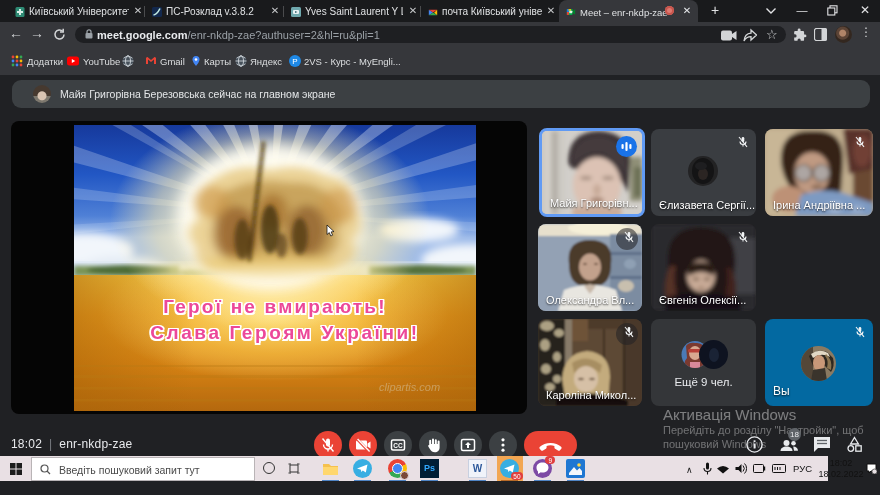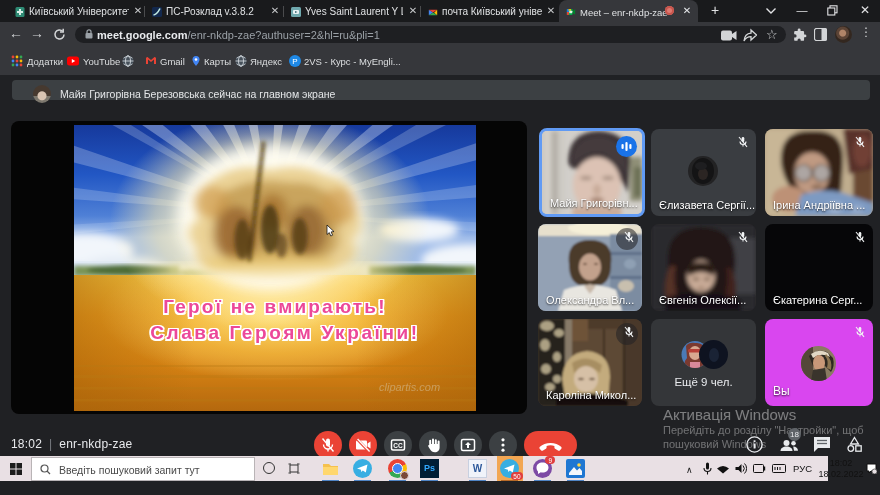--- a/index.html
+++ b/index.html
@@ -23,21 +23,21 @@
   #omni { position:absolute; left:75px; top:4px; width:711px; height:17px; background:#1e1f22; border-radius:9px; color:#9aa0a6; font-size:11px; }
   #omni .lock { position:absolute; left:10px; top:3px; }
   #omni .url { position:absolute; left:22px; top:2.5px; white-space:nowrap; }
   #omni .url b { color:#e8eaed; font-weight:bold; }
 
   #bookbar { left:0; top:48px; width:880px; height:27px; background:#36373b; }
   .bk { position:absolute; top:7px; height:13px; color:#dddfe1; font-size:9.5px; line-height:13px; white-space:nowrap; }
   .bkic { position:absolute; top:7px; width:12px; height:12px; }
 
   
-  #banner { left:12px; top:80px; width:858px; height:20px; background:#3c4043; border-radius:4px; }
+  #banner { left:12px; top:80px; width:858px; height:28px; background:#3c4043; border-radius:9px; }
   #banner .av { position:absolute; left:21px; top:5px; width:18px; height:18px; border-radius:50%;
      background:radial-gradient(circle at 50% 60%, #d9c4b2 0 4px, rgba(217,196,178,0) 5px), linear-gradient(180deg, #46392f 0 60%, #7d786e 60%); }
   #banner .txt { position:absolute; left:48px; top:8px; color:#e4e6e8; font-size:10.5px; }
 
   #maintile { left:11px; top:121px; width:516px; height:293px; background:#050505; border-radius:8px; overflow:hidden; }
   #mainimg { position:absolute; left:63px; top:4px; width:402px; height:286px; }
   .capline { position:absolute; width:402px; text-align:center; font-weight:bold;
      color:#ec4899; -webkit-text-stroke:0; }
 
   
@@ -500,26 +500,20 @@
         <ellipse cx="50" cy="64" rx="3" ry="1.2" fill="#8a6a58"></ellipse>
         <path d="M14 74 Q52 62 90 76 L90 87 L14 87Z" fill="#121115"></path>
       </g>
     </svg>
     <span class="tname">Євгенія Олексії...</span>
     <svg class="mut" viewBox="0 0 14 14">
         <use href="#micoff"></use>
       </svg>
   </div>
 
-  <div class="abs tile" id="t6" style="left:765px; top:224px; width:108px; height:87px; background:#060608;">
-    <span class="tname">Єкатерина Серг...</span>
-    <svg class="mut" viewBox="0 0 14 14">
-        <use href="#micoff"></use>
-      </svg>
-  </div>
 
   <div class="abs tile" id="t7" style="left:538px; top:319px; width:104px; height:87px; background:#4a3a2c;">
     <svg width="104" height="87" viewBox="0 0 104 87" preserveAspectRatio="none">
       <g filter="url(#tb1)">
         <rect width="104" height="87" fill="#5d4936"></rect>
         <rect x="0" y="0" width="28" height="87" fill="#26211c"></rect>
         <g fill="#aca083">
             <ellipse cx="9" cy="7" rx="7" ry="5"></ellipse>
             <ellipse cx="21" cy="14" rx="5" ry="4"></ellipse>
             <ellipse cx="7" cy="26" rx="5" ry="6"></ellipse>
@@ -562,21 +556,21 @@
         <ellipse cx="14" cy="13" rx="6" ry="7" fill="#d8a890"></ellipse>
         <rect x="7" y="9" width="14" height="3.5" rx="1.6" fill="#b84038"></rect>
         <rect x="9" y="22" width="10" height="7" fill="#d8889a"></rect>
       </g>
       <circle cx="32.5" cy="14.5" r="14.5" fill="#0e1320"></circle>
       <ellipse cx="33" cy="15" rx="5" ry="7" fill="#1a2335"></ellipse>
     </svg>
     <div class="abs" style="left:0; top:57px; width:100%; text-align:center; color:#e8eaed; font-size:11.5px;">Ещё 9 чел.</div>
   </div>
 
-  <div class="abs tile" id="t9" style="left:765px; top:319px; width:108px; height:87px; background:#d946ef;">
+  <div class="abs tile" id="t9" style="left:765px; top:319px; width:108px; height:87px; background:#0369a1;">
     <svg class="abs" style="left:36px; top:27px;" width="35" height="35" viewBox="0 0 35 35">
       <defs>
           <clipPath id="cav9">
             <circle cx="17.5" cy="17.5" r="17.5"></circle>
           </clipPath>
         </defs>
       <g clip-path="url(#cav9)">
         <rect width="35" height="35" fill="#8a7a62"></rect>
         <rect x="0" y="0" width="12" height="35" fill="#544738"></rect>
         <path d="M8 10 Q16 2 26 6 L32 12 Q34 20 30 26 L24 20 Q16 24 12 20 Z" fill="#2e2820"></path>

